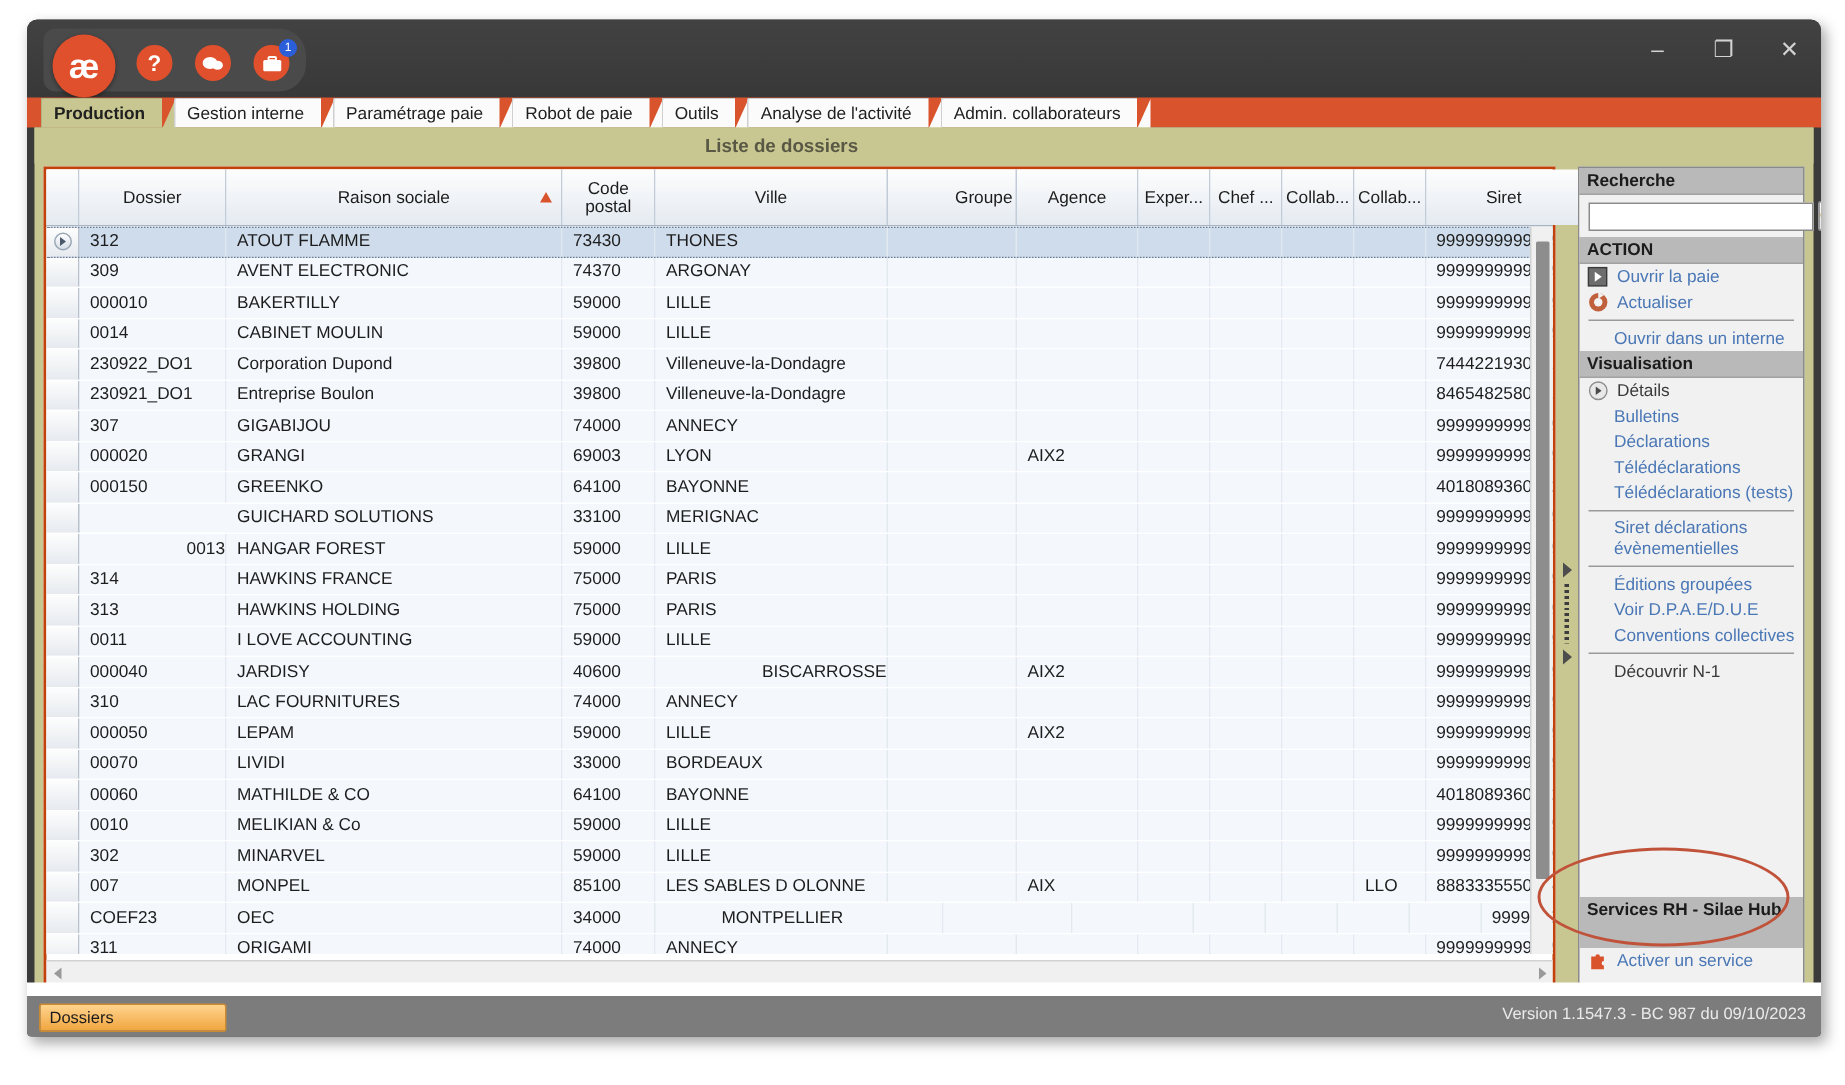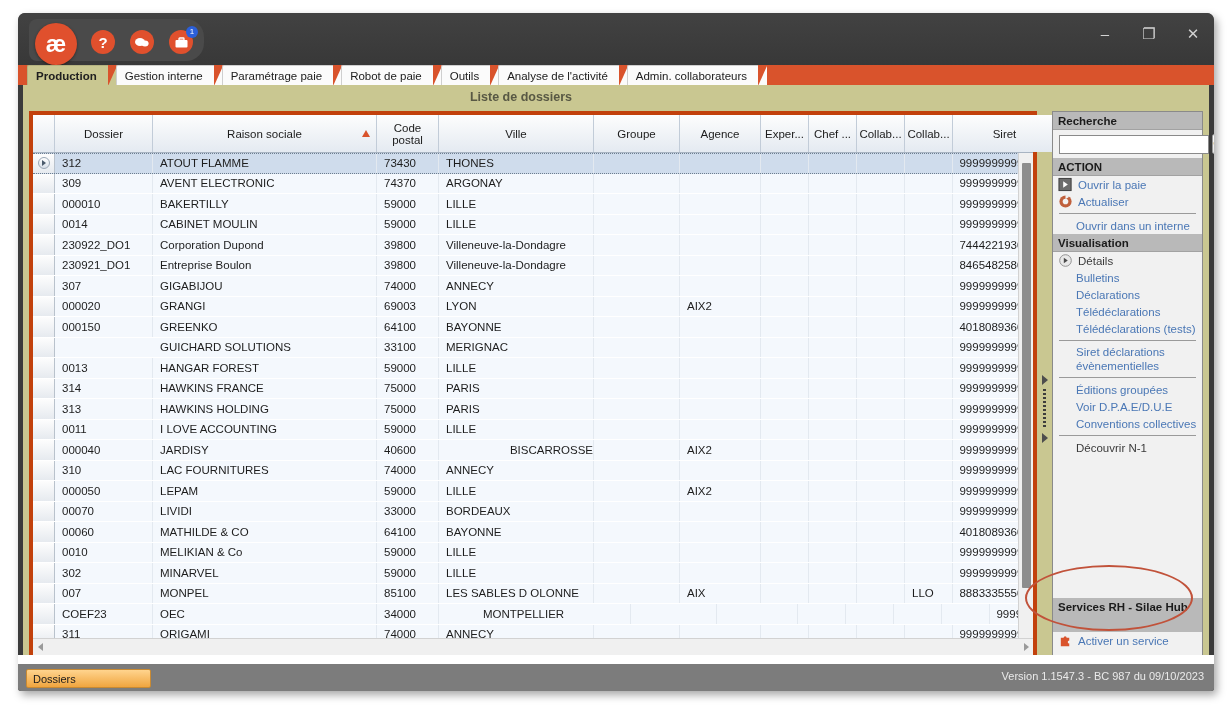--- a/index.html
+++ b/index.html
@@ -132,21 +132,21 @@
     font-size: 12.5px; font-weight: bold;
     color: #585844;
     padding-right: 190px;
   }
 
   
   #grid-panel {
     position: absolute; left: 6px; top: 26px;
     width: 1008px; height: 548px;
     background: #ffffff;
-    border: 4px solid #c2410c;
+    border: 2px solid #c2410c;
   }
   #grid-header {
     position: absolute; left: 0; top: 0;
     width: 100%; height: 38px;
     background: linear-gradient(#fdfdfd, #e4eaf1);
     border-bottom: 1px solid #a8b4c2;
     display: flex;
   }
   .hcell {
     position: relative;
@@ -434,21 +434,21 @@
           <div class="hcell" style="width: 224px; flex: 0 0 224px;">
             <span>Raison sociale</span>
             <span class="sort-arrow"></span>
           </div>
           <div class="hcell" style="width: 62px; flex: 0 0 62px;">
             <span class="two-line">Code<br>postal</span>
           </div>
           <div class="hcell" style="width: 155px; flex: 0 0 155px;">
             <span>Ville</span>
           </div>
-          <div class="hcell" style="width: 86px; flex: 0 0 86px;">
+          <div class="hcell" style="width: 86px; flex: 0 0 86px; justify-content: flex-end;">
             <span>Groupe</span>
           </div>
           <div class="hcell" style="width: 81px; flex: 0 0 81px;">
             <span>Agence</span>
           </div>
           <div class="hcell" style="width: 48px; flex: 0 0 48px;">
             <span>Exper...</span>
           </div>
           <div class="hcell" style="width: 48px; flex: 0 0 48px;">
             <span>Chef ...</span>
@@ -821,21 +821,21 @@
             </div>
             <div class="cell" style="width: 48px; flex: 0 0 48px;">
               <span></span>
             </div>
             <div class="cell siret" style="width: 103px; flex: 0 0 103px;">
               <span>99999999999999</span>
             </div>
           </div>
           <div class="row">
             <div class="cell indicator" style="width: 22px; flex: 0 0 22px;"></div>
-            <div class="cell" style="width: 98px; flex: 0 0 98px;">
+            <div class="cell" style="width: 98px; flex: 0 0 98px; justify-content: flex-end;">
               <span>0013</span>
             </div>
             <div class="cell" style="width: 224px; flex: 0 0 224px;">
               <span>HANGAR FOREST</span>
             </div>
             <div class="cell" style="width: 62px; flex: 0 0 62px;">
               <span>59000</span>
             </div>
             <div class="cell" style="width: 155px; flex: 0 0 155px;">
               <span>LILLE</span>

